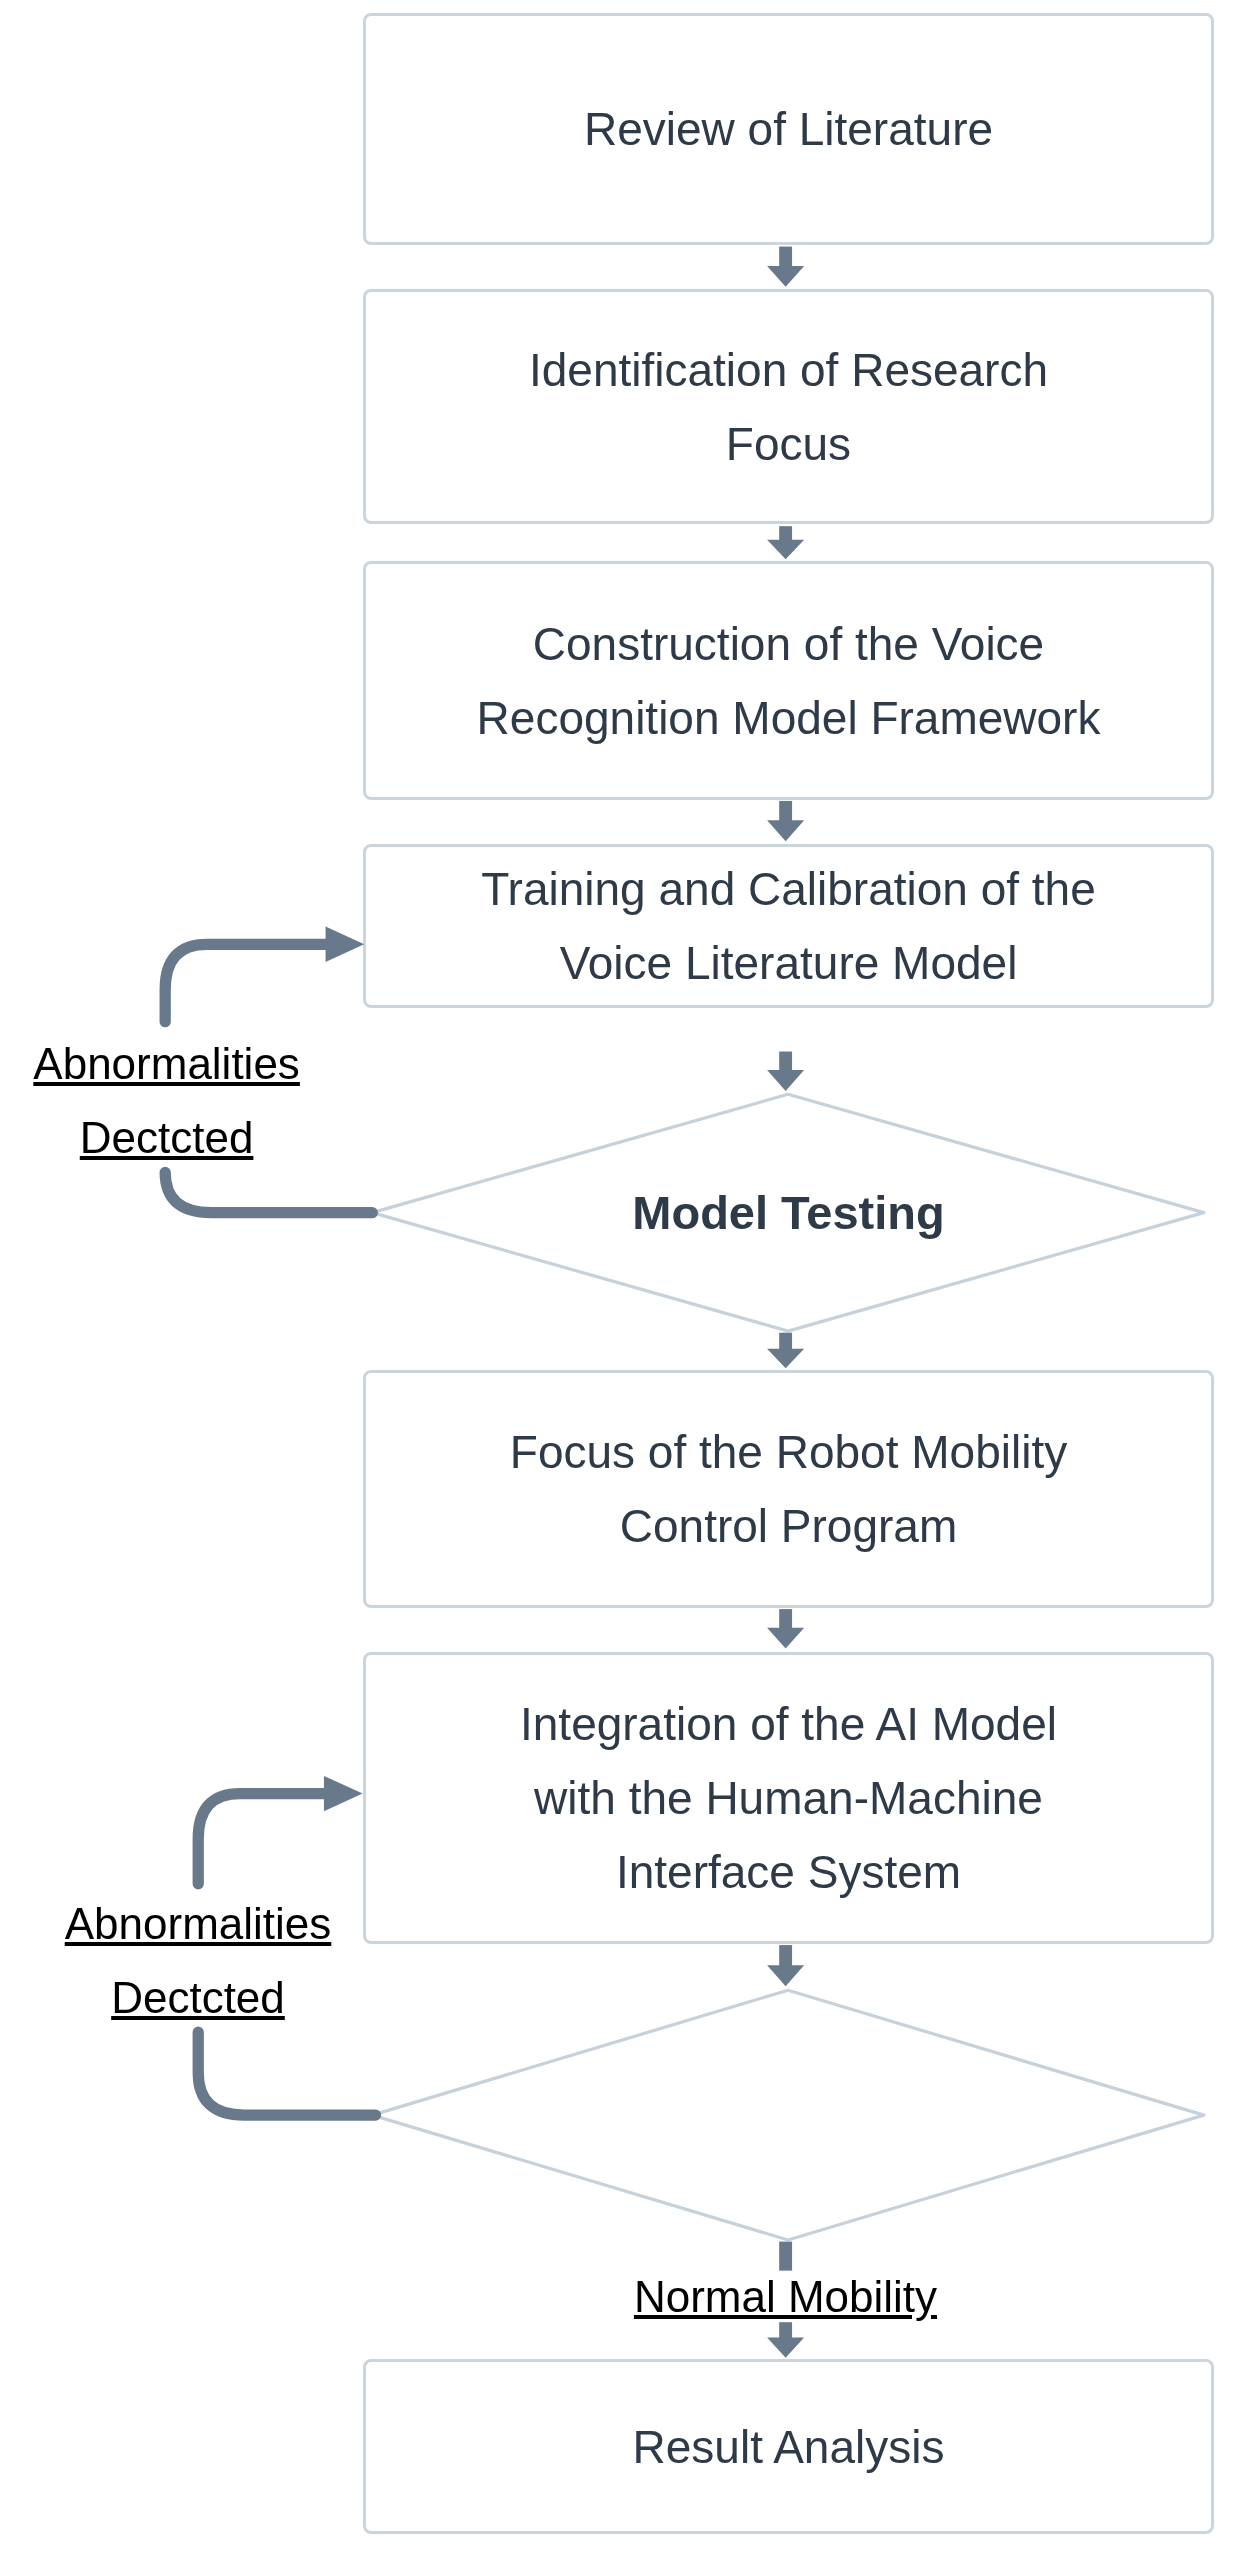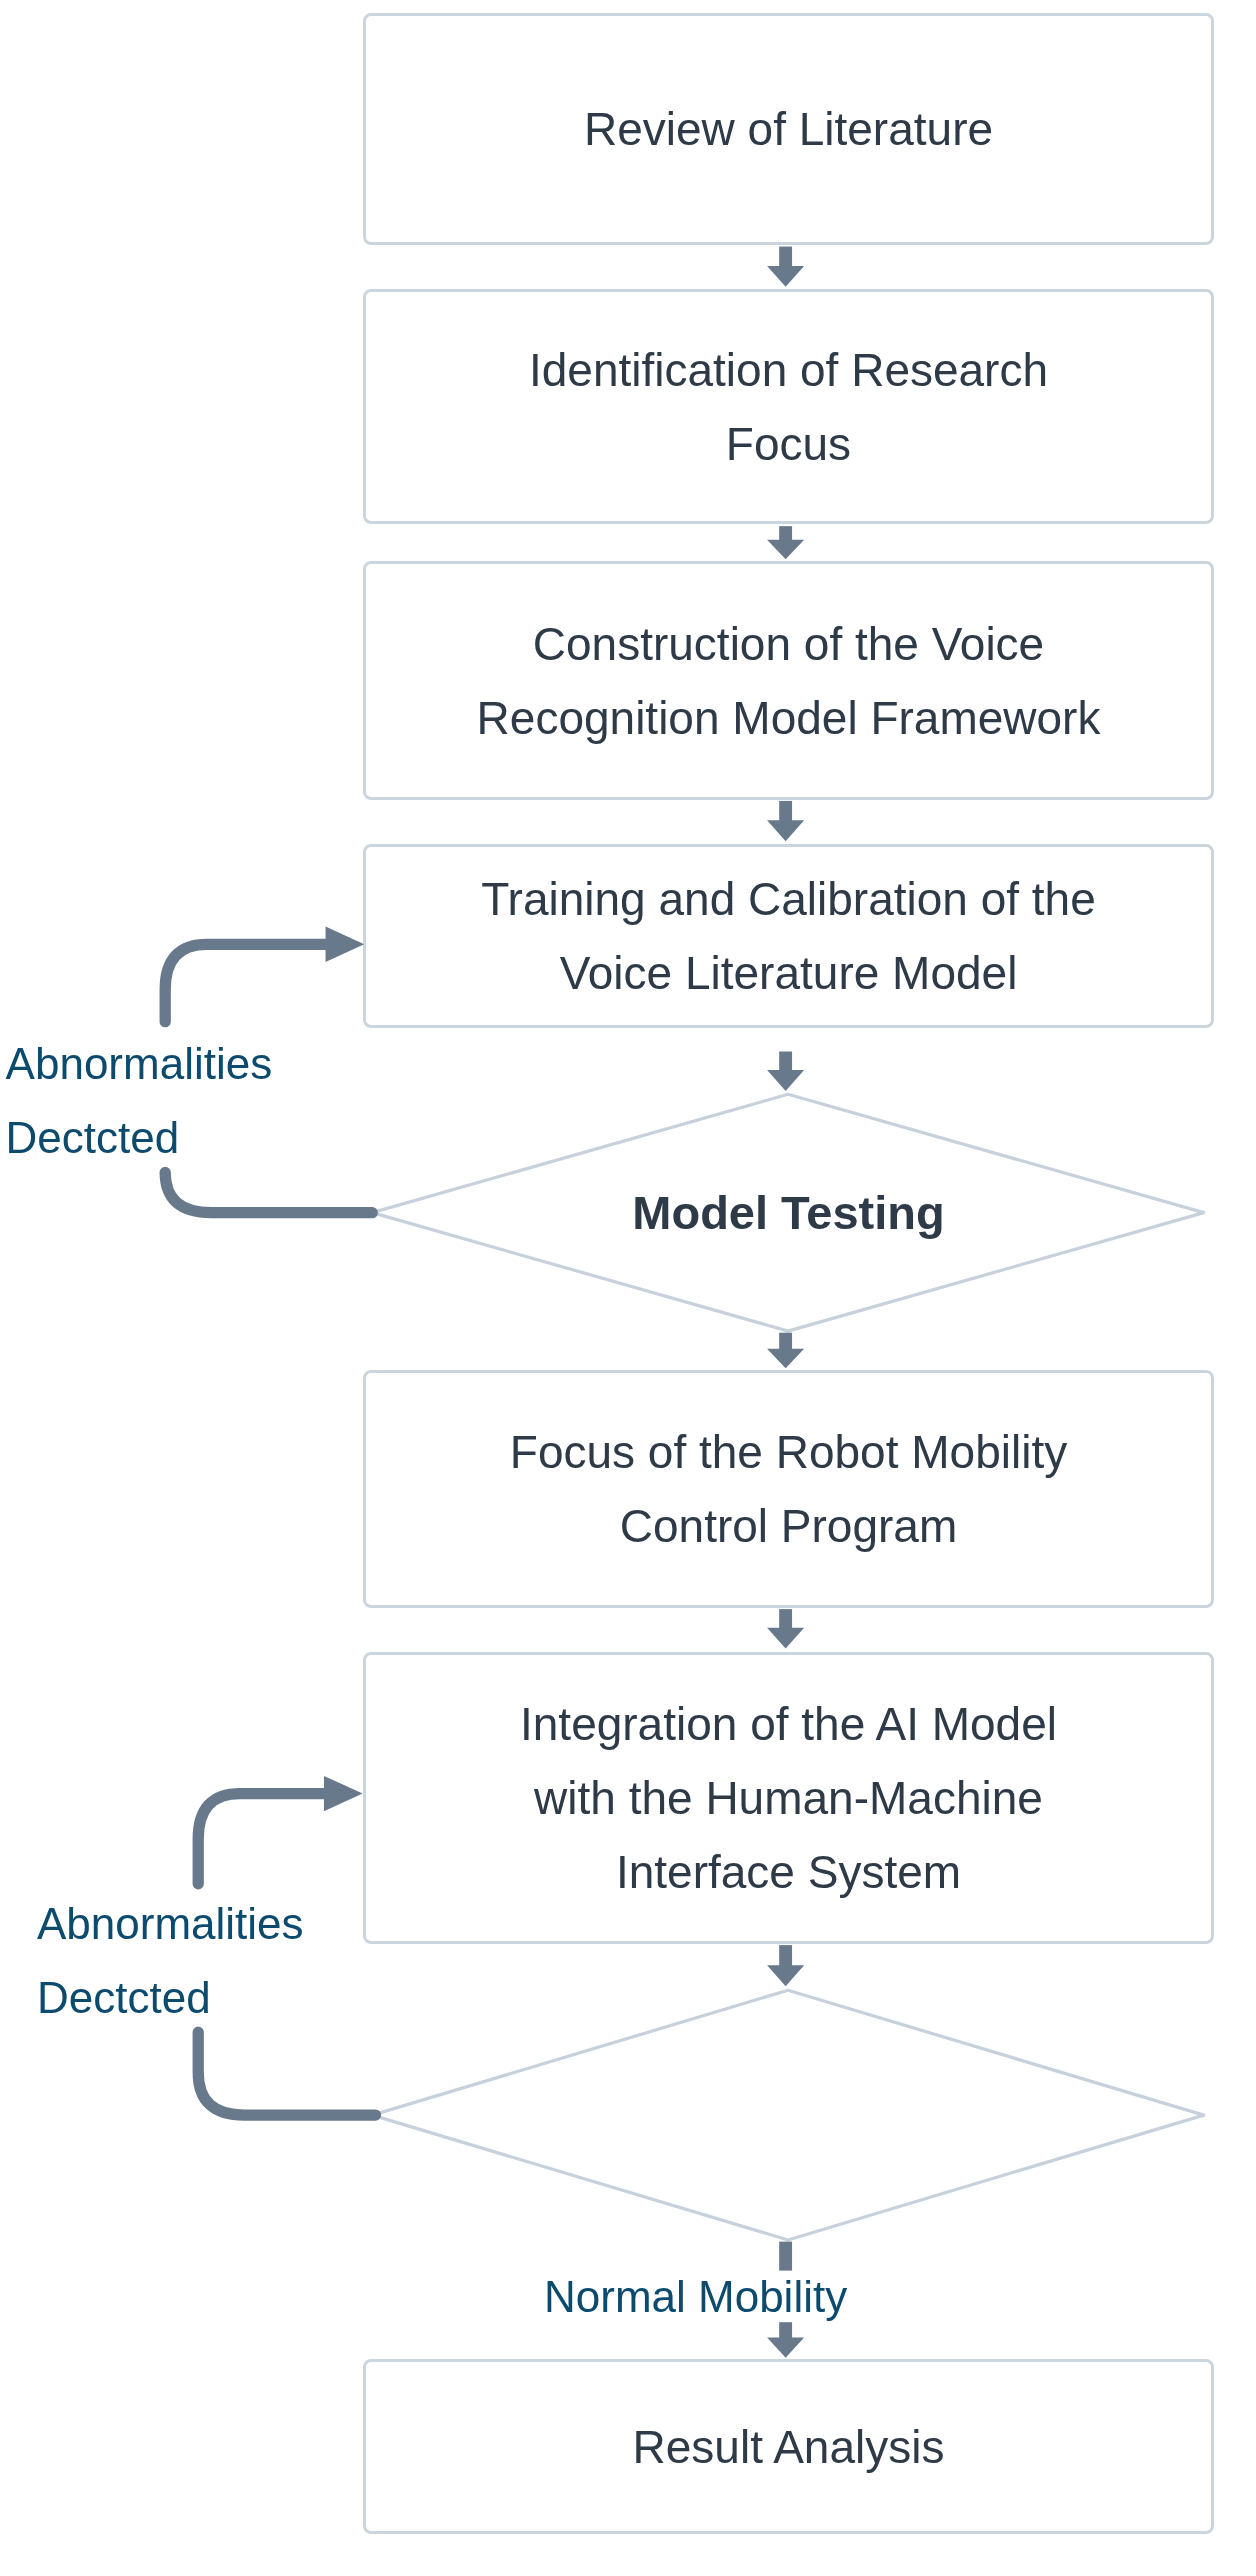--- a/index.html
+++ b/index.html
@@ -11,33 +11,33 @@
   .node{
     position:absolute;left:363px;width:851px;box-sizing:border-box;
     border:3.2px solid #cbd5de;border-radius:8px;background:#ffffff;
     display:flex;flex-direction:column;align-items:center;justify-content:center;
     font-size:46px;line-height:74px;text-align:center;color:#2e3a47;
     z-index:1;
   }
   .n1{top:13px;height:232px}
   .n2{top:289px;height:235px}
   .n3{top:561px;height:239px}
-  .n4{top:844px;height:184px}
+  .n4{top:844px;height:164px}
   .n5{top:1370px;height:238px}
   .n6{top:1652px;height:292px}
   .n7{top:2359px;height:175px}
   .dlabel{
     position:absolute;left:363px;width:851px;text-align:center;
     font-size:47px;line-height:71px;color:#2e3a47;z-index:3;font-weight:bold;
   }
   .d1{top:1177px}
   .d2{top:2080px}
   .ann{
-    position:absolute;text-align:left;font-size:44px;line-height:74px;
-    color:#0c4a6e;z-index:3;
+    position:absolute;text-align:center;font-size:44px;line-height:74px;
+    color:#000000;z-index:3;text-decoration:underline;
   }
   .ann1{left:5.6px;width:322px;top:1027px;}
   .ann2{left:37px;width:322px;top:1887px;}
   .norm{left:544px;width:483px;top:2274px;line-height:45px;}
   svg{z-index:2;position:relative;}
 </style>
 </head>
 <body>
 
 <div class="canvas">

